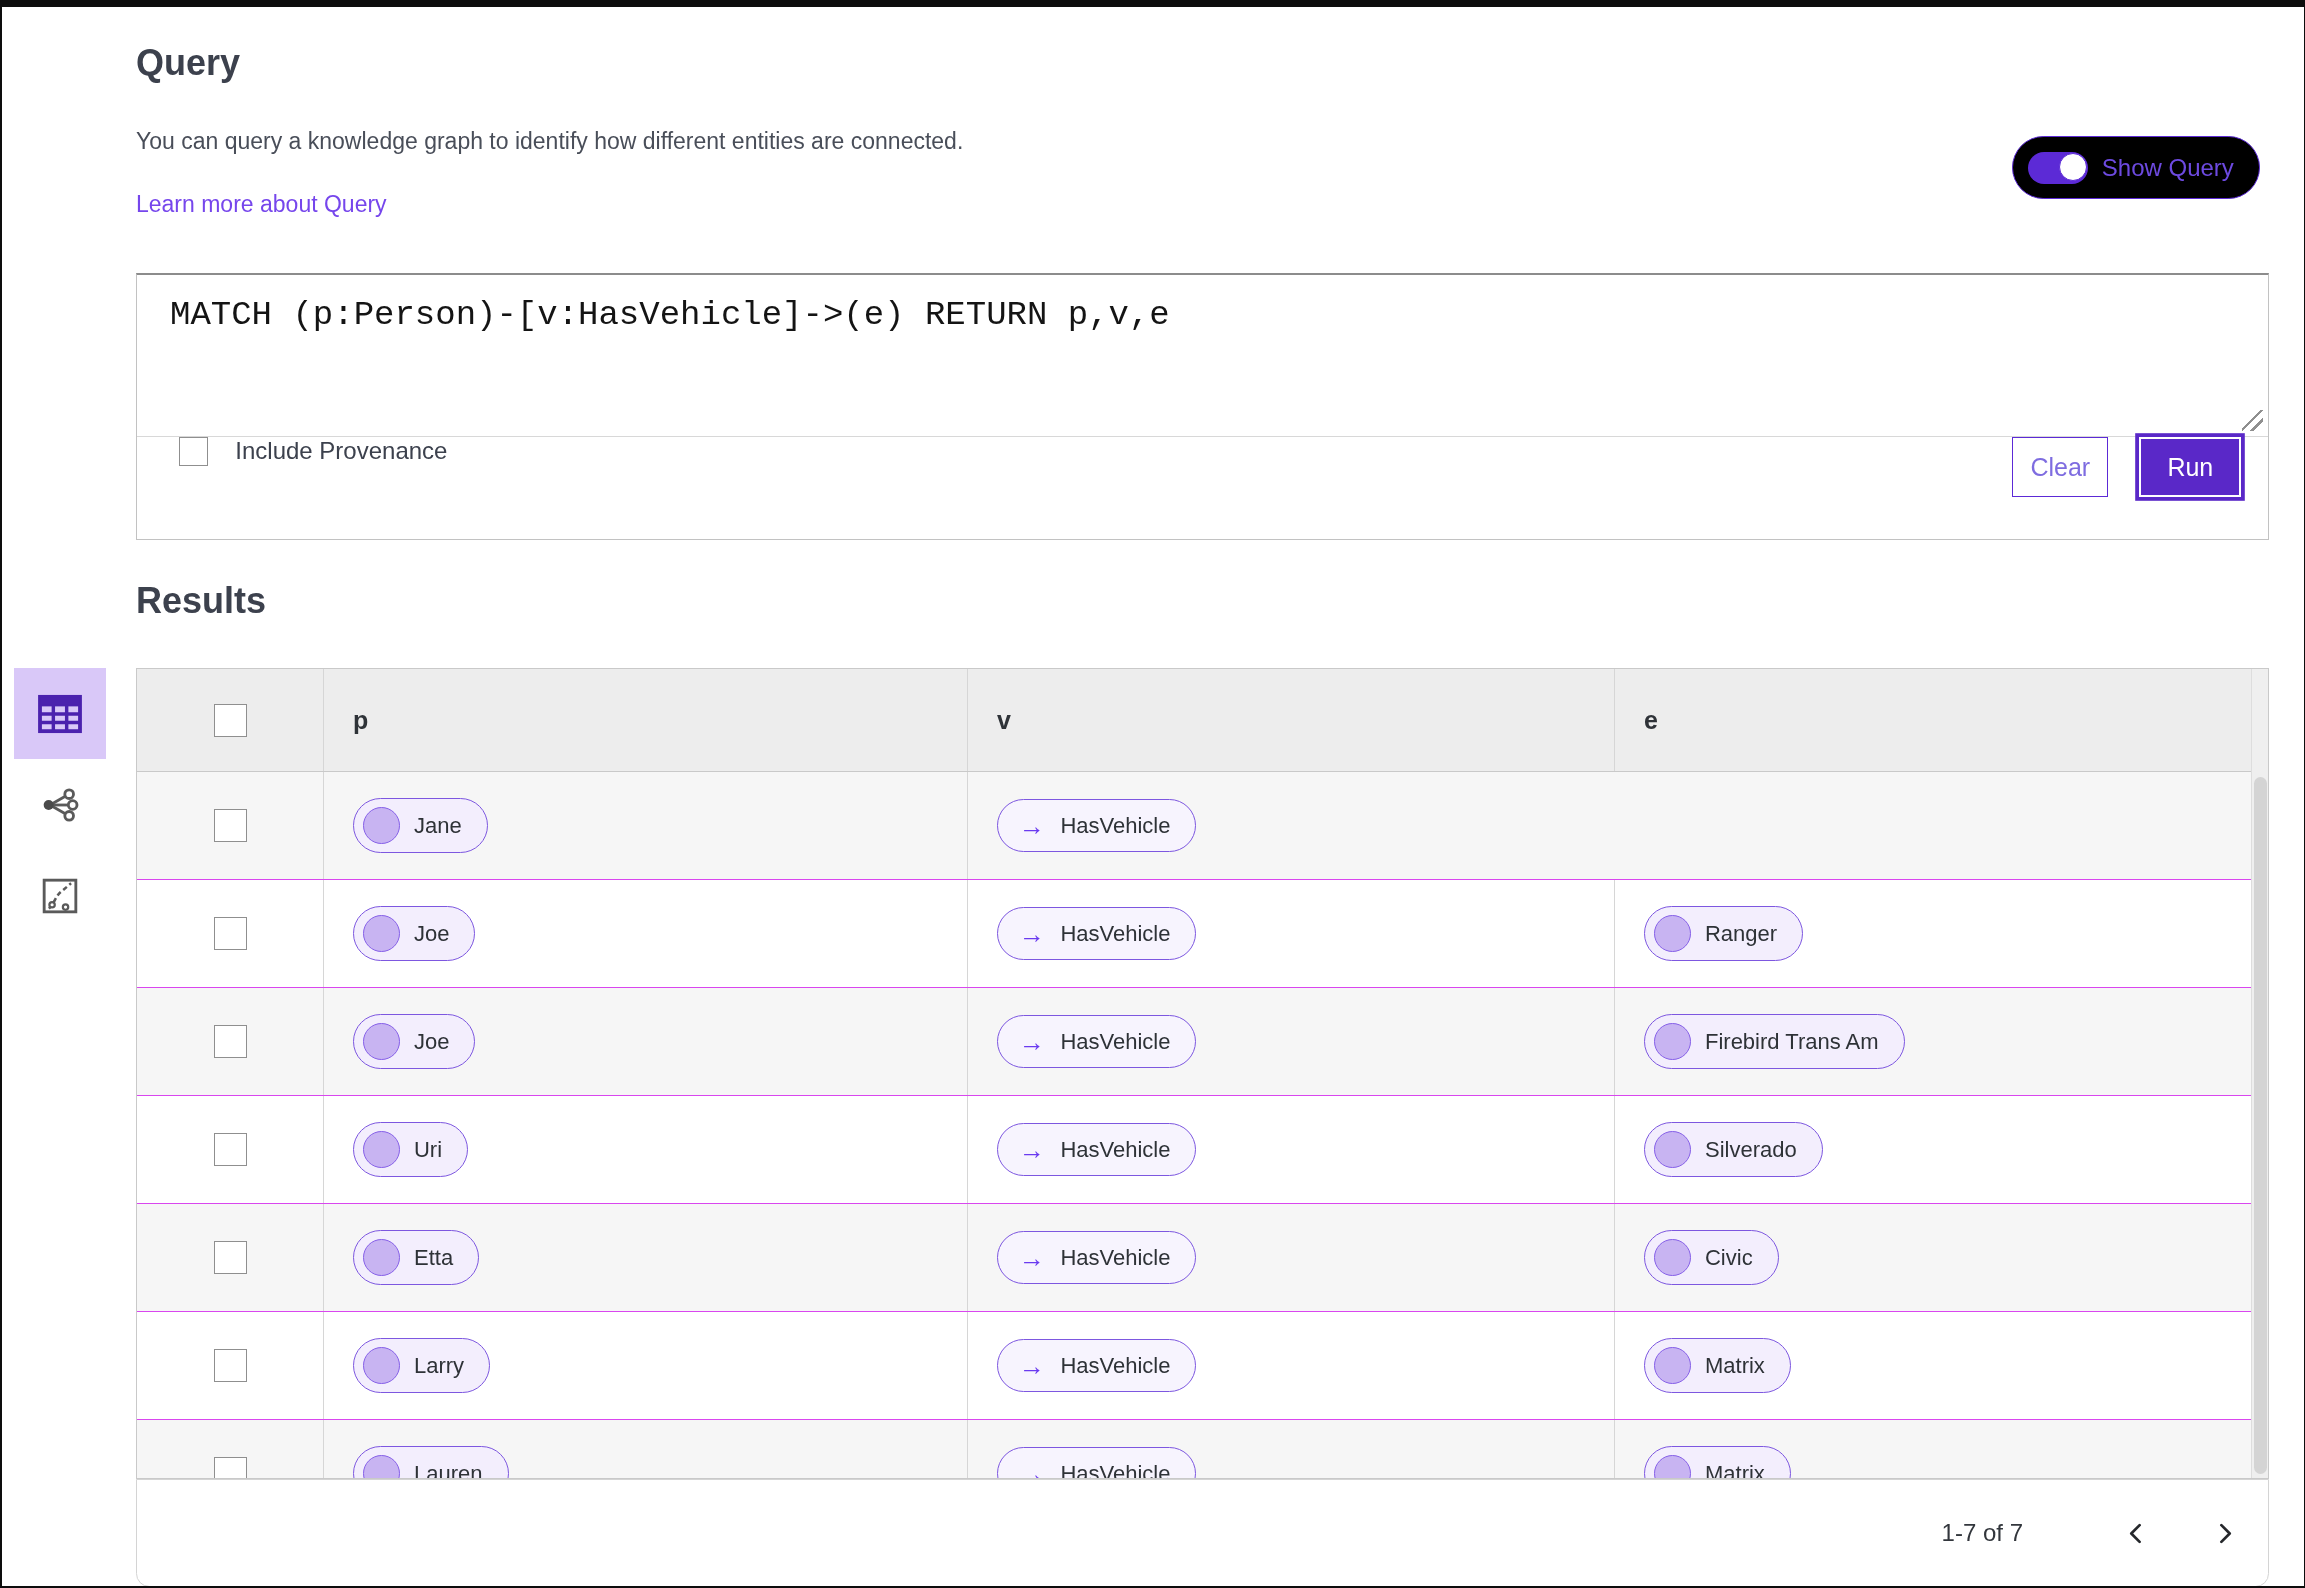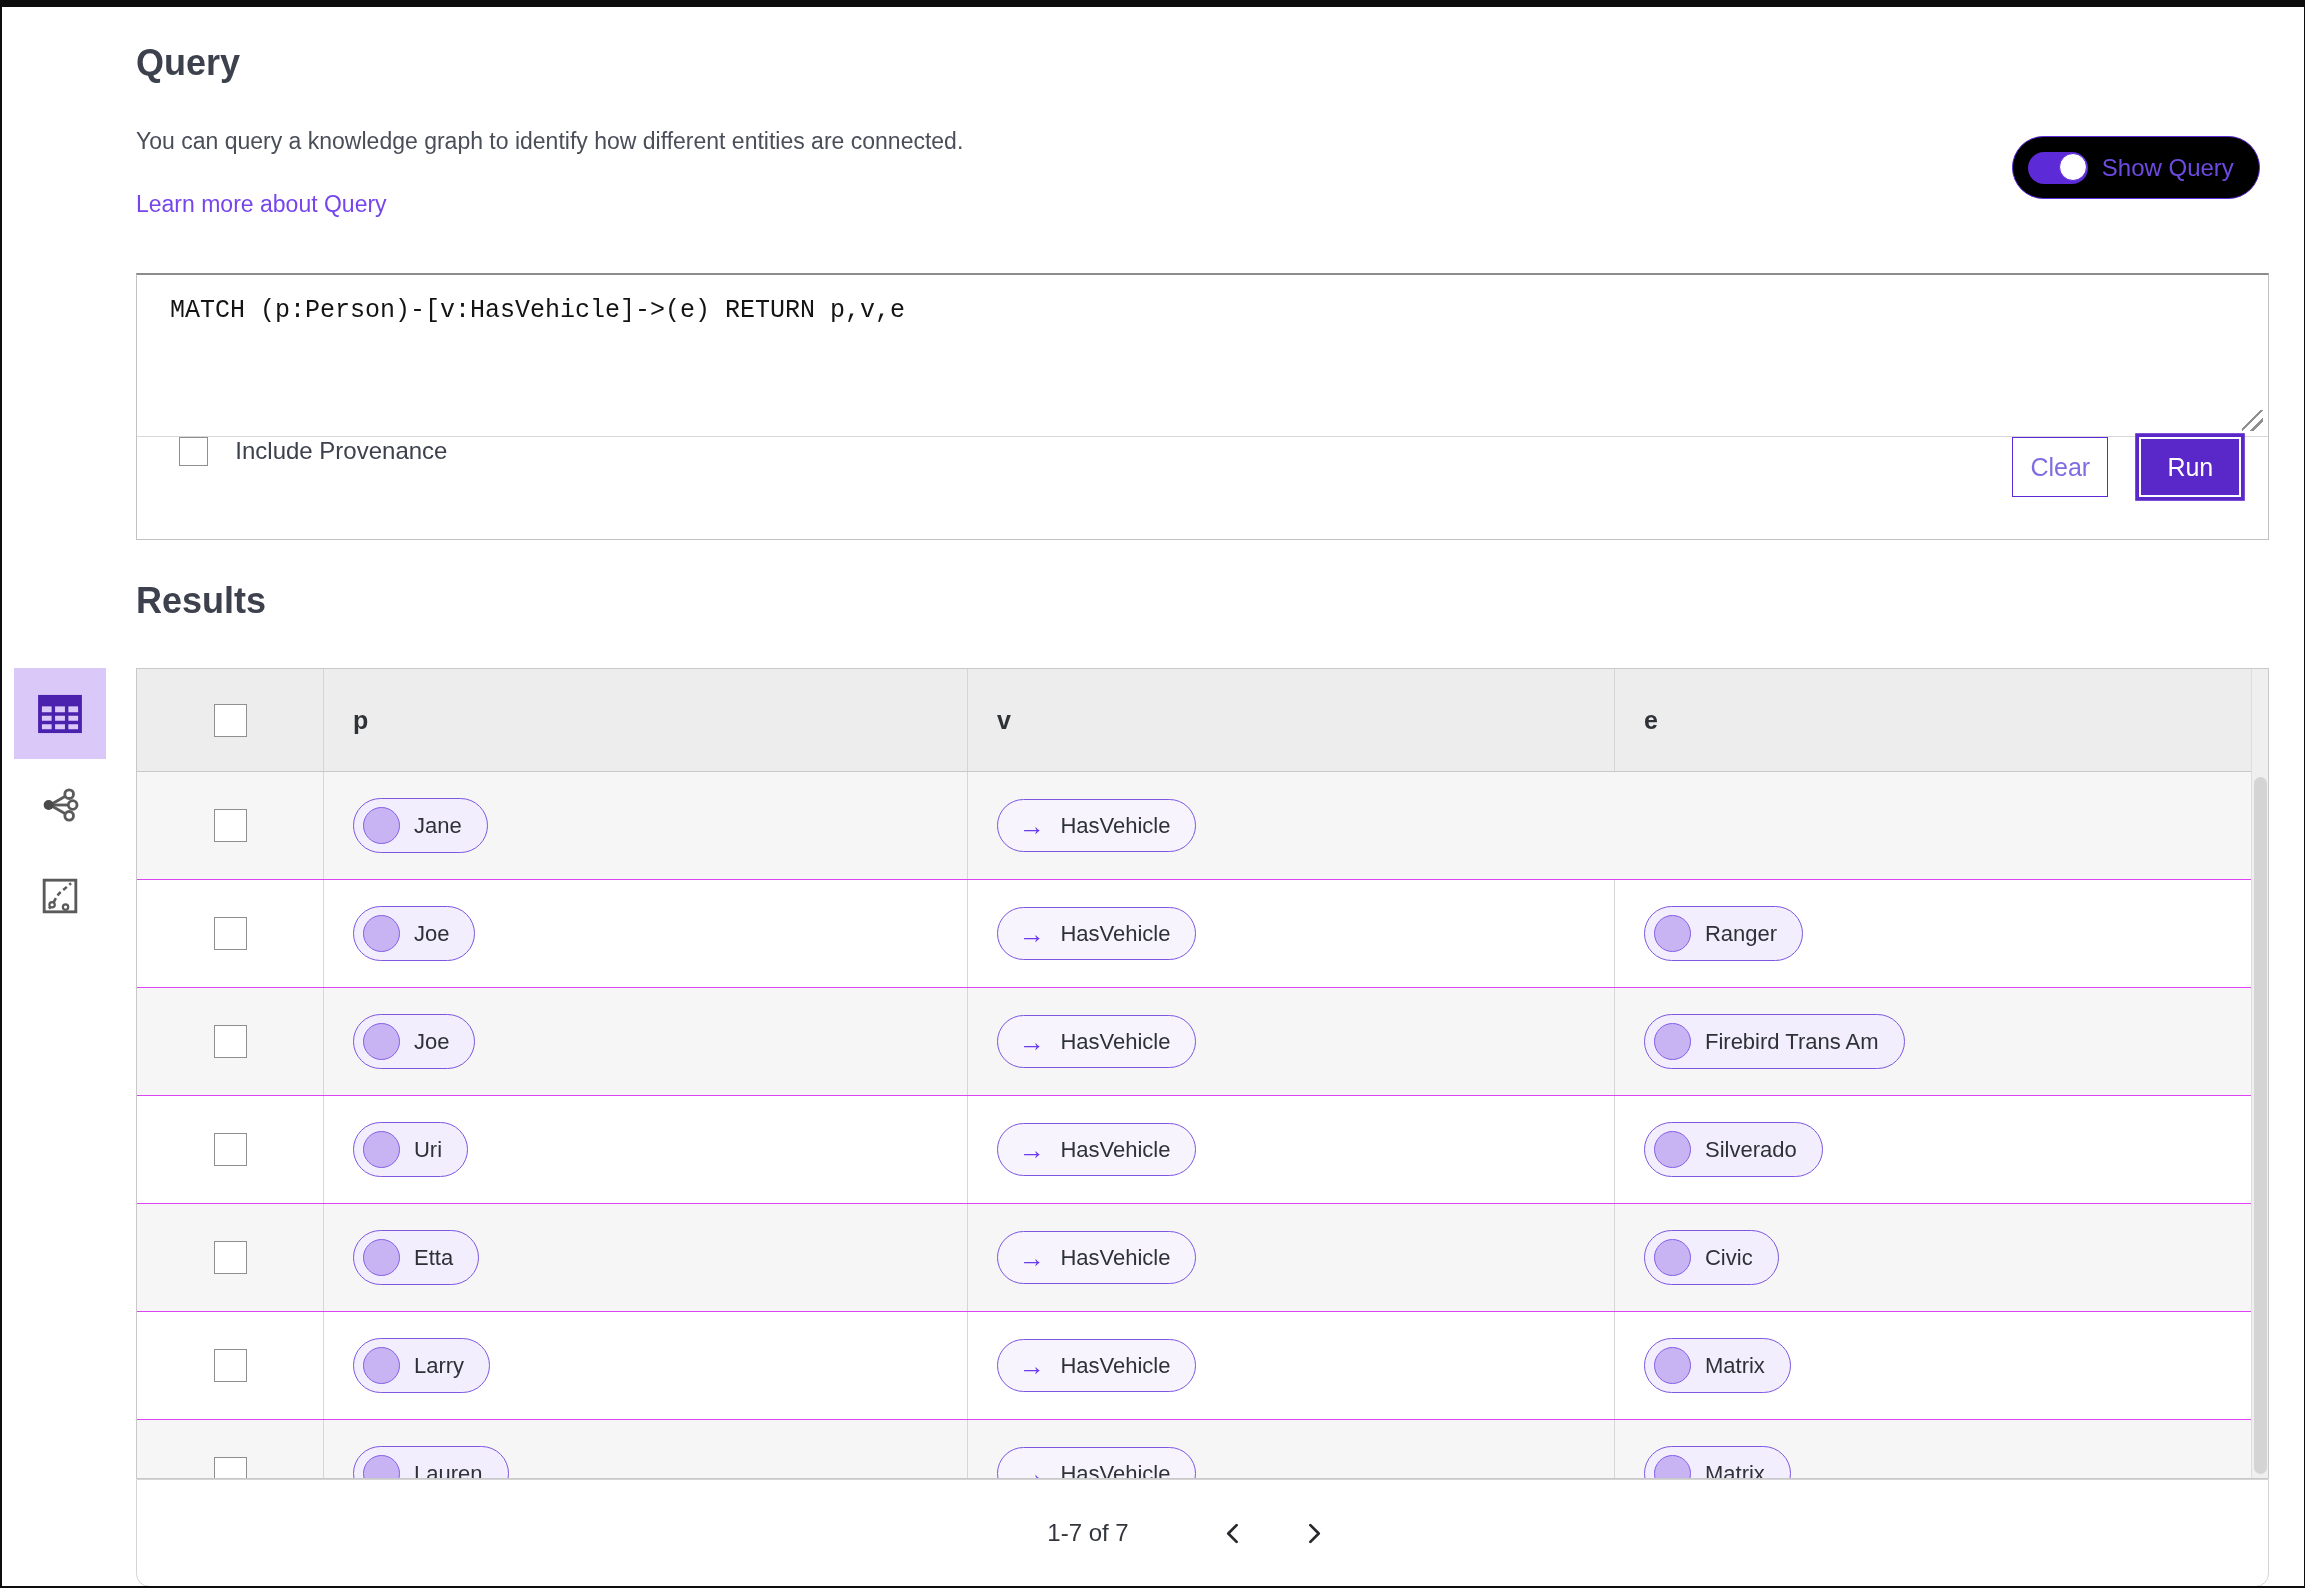--- a/index.html
+++ b/index.html
@@ -24,21 +24,21 @@
   .show-query-label { font-size:24px; color:#6d4ae0; }
 
   
   .panel {
     position:absolute; left:134px; top:266px; width:2133px; height:267px;
     background:#fff; border:1px solid #c2c2c2; border-top:2.9px solid #8c8c8c;
   }
   .code-area { position:absolute; left:0; top:0; right:0; height:161px; }
   .code-text {
     position:absolute; left:33px; top:21px; right:38px;
-    font-family:"Liberation Mono", monospace; font-size:25px; color:#141414; white-space:pre-wrap;
+    font-family:"Liberation Mono", monospace; font-size:34px; color:#141414; white-space:pre-wrap;
   }
   .resize-handle {
     position:absolute; right:4.8px; bottom:4.8px; width:21px; height:21px;
     background:
       linear-gradient(135deg, transparent 0 44%, #8f8f8f 44% 52%, transparent 52% 69%, #8f8f8f 69% 77%, transparent 77%);
   }
   .panel-divider { position:absolute; left:0; right:0; top:161px; border-top:1px solid #d8d8d8; }
   .panel-bottom { position:absolute; left:0; right:0; top:162px; bottom:0; display:flex; align-items:flex-start; padding:0 19px 0 42px;gap:10px; }
   .checkbox {
     display:inline-block; width:29px; height:29px; background:#fff; border:1.9px solid #8f8f8f;
@@ -106,21 +106,21 @@
     border-left:1px solid #dddddd;
   }
   .scrollbar-thumb {
     position:absolute; top:108px; bottom:3.8px; left:1.9px; width:13.4px; background:#d4d4d4; border-radius:6.7px;
   }
 
   
   .pager {
     position:absolute; left:134px; top:1472px; width:2133px; height:108px; background:#fff;
     border:1px solid #d4d4d4; border-radius:0 0 13.4px 13.4px;
-    display:flex; align-items:center; justify-content:center; gap:0;
+    display:flex; align-items:center; justify-content:flex-end; gap:8px;
   }
   .pager-range { font-size:24px; color:#32363c; margin-right:86px; }
   .pager-btn { width:38px; height:38px; display:flex; align-items:center; justify-content:center; cursor:pointer; }
   .pager-btn + .pager-btn { margin-left:42px; }
   .pager .last { margin-right:25px; }
 </style>
 </head>
 <body>
 
 <div class="page">

